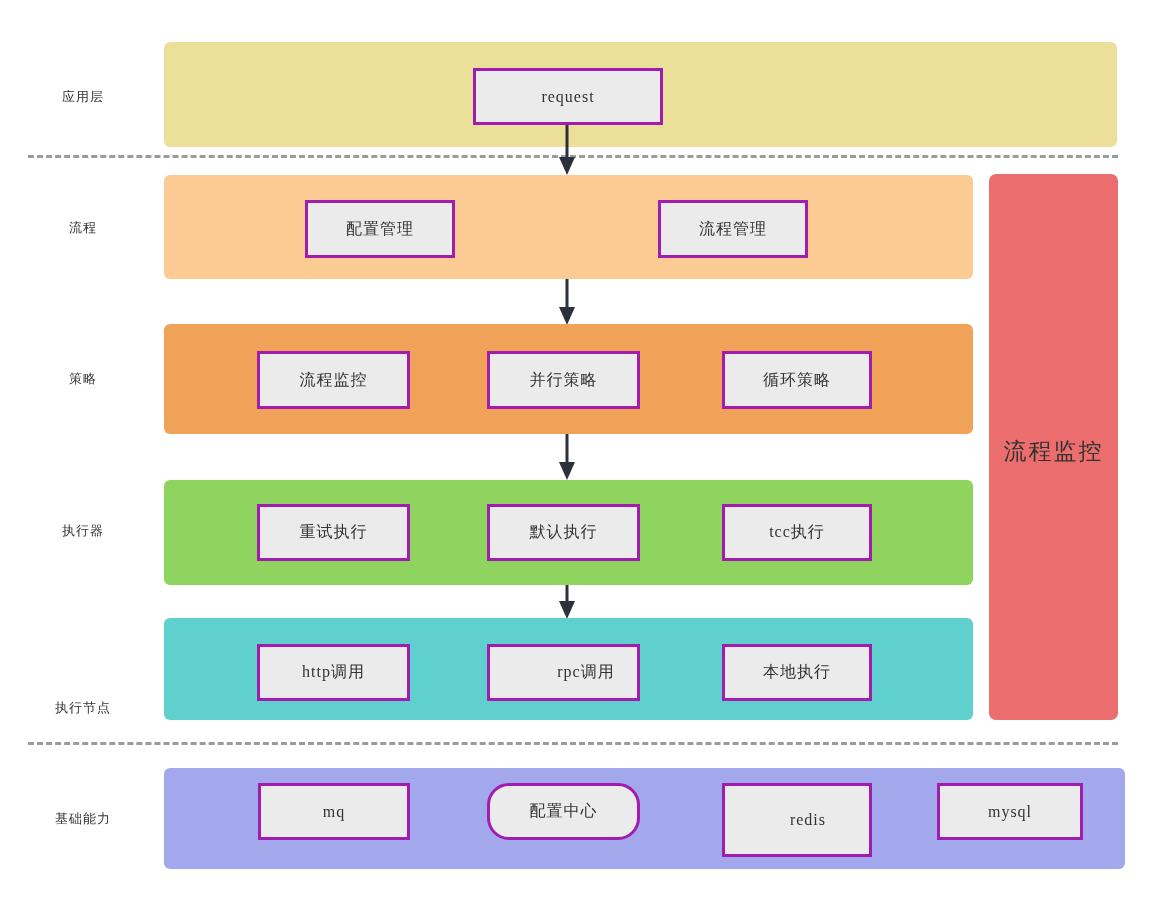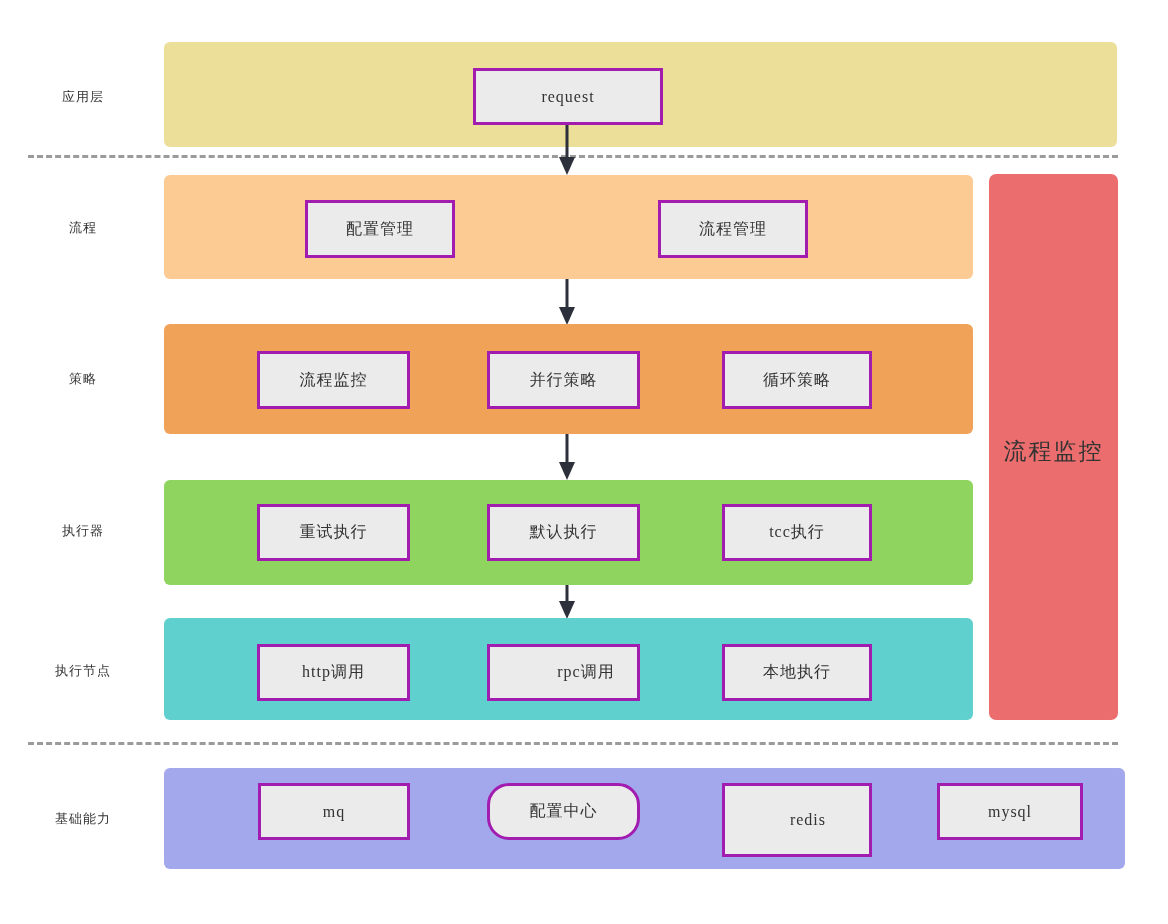--- a/index.html
+++ b/index.html
@@ -131,21 +131,21 @@
 
   <div class="node-box" style="left:722px; top:504px; width:150px; height:57px;">tcc执行</div>
 
   <div class="arrow" style="left:556px; top:585px;">
     <svg width="22" height="34" viewBox="0 0 22 34">
       <line x1="11" y1="0" x2="11" y2="22" stroke="#2b303a" stroke-width="3"></line>
       <polygon points="11,34 3,16 19,16" fill="#2b303a"></polygon>
     </svg>
   </div>
 
-  <div class="row-label" style="left:83px; top:671px;">执行节点</div>
+  <div class="row-label" style="left:83px; top:708px;">执行节点</div>
 
   <div class="band" style="left:164px; top:618px; width:809px; height:102px; background:#5fd0cd;"></div>
 
   <div class="node-box" style="left:257px; top:644px; width:153px; height:57px;">http调用</div>
 
   <div class="node-box" style="left:487px; top:644px; width:153px; height:57px;padding-left:45px;">rpc调用</div>
 
   <div class="node-box" style="left:722px; top:644px; width:150px; height:57px;">本地执行</div>
 
   <div class="divider" style="left:28px; top:742px; width:1090px;"></div>

